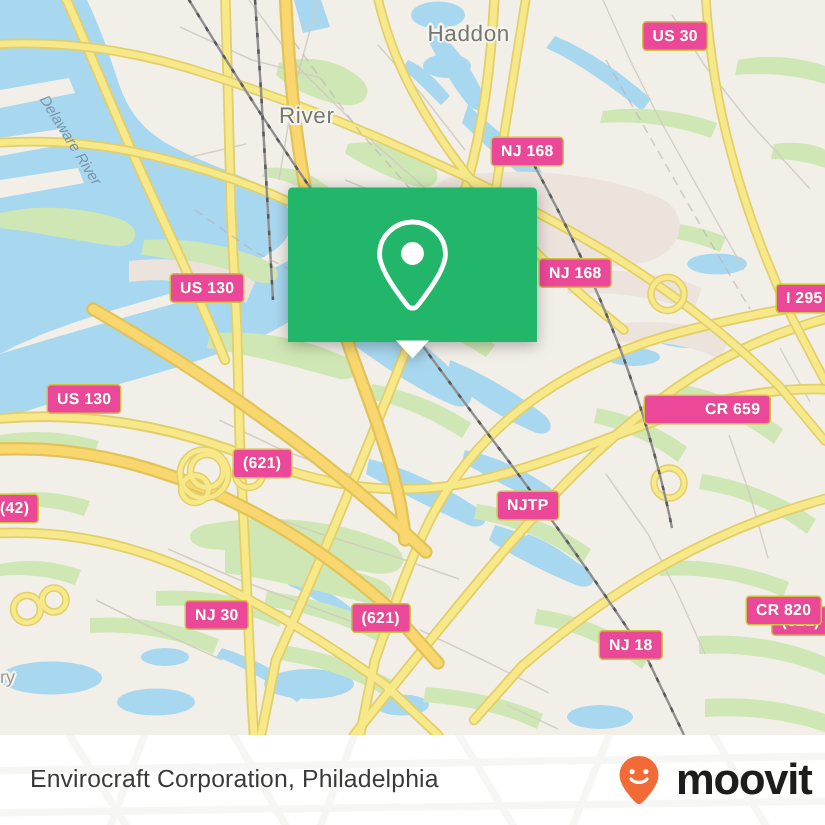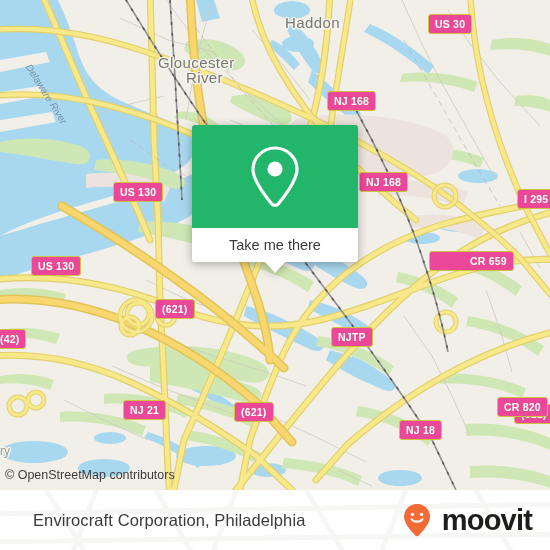--- a/index.html
+++ b/index.html
@@ -97,24 +97,24 @@
   
   #bottom-bar {
     position:absolute; left:0; top:490px;
     width:550px; height:60px;
     background:#ffffff;
     overflow:hidden;
   }
   #bar-watermark { position:absolute; left:0; top:0; width:550px; height:60px; opacity:.5; }
   #bar-title {
     position:absolute; left:20px; top:50%; transform:translateY(-50%);
-    font-size:16.5px; color:#3a3a3a; letter-spacing:.1px; white-space:nowrap;margin-left:13px;
+    font-size:16.5px; color:#3a3a3a; letter-spacing:.1px; white-space:nowrap;
   }
   #brand-logo {
-    position:absolute; right:18px; top:50%; transform:translateY(-50%);
+    position:absolute; right:9px; top:50%; transform:translateY(-50%);
     display:flex; align-items:center; gap:11px;
   }
   #brand-wordmark {
     font-size:29px; font-weight:bold; color:#1d1d1b;
     letter-spacing:-.8px; line-height:1;
   }
 </style>
 </head>
 <body>
 
@@ -354,57 +354,54 @@
 
       <g stroke="#b9aeb9" stroke-width="1" stroke-dasharray="6 4" fill="none" opacity=".6">
         <path d="M196,28 L240,88 L286,140 L330,190"></path>
         <path d="M404,40 L436,96 L468,152 L500,206"></path>
         <path d="M130,140 L170,168 L214,190"></path>
       </g>
     </g>
   </svg>
 
   <div class="map-label place-lg" style="left:285px; top:14px;">Haddon</div>
-  <div class="map-label place-lg" style="left:158px; top:54px;">Gloucester</div>
   <div class="map-label place-lg" style="left:186px; top:69px;">River</div>
 
   <div class="river-label" style="left:33px; top:62px; transform:rotate(58deg);">Delaware River</div>
 
   <div class="map-label" style="left:0px; top:444px; font-size:12px; color:#9b9b95;">ry</div>
 
   <div class="shield" style="left:428px; top:14px;">US 30</div>
   <div class="shield" style="left:327px; top:91px;">NJ 168</div>
   <div class="shield" style="left:113px; top:182px;">US 130</div>
   <div class="shield" style="left:359px; top:172px;">NJ 168</div>
   <div class="shield" style="left:517px; top:189px;">I 295</div>
   <div class="shield" style="left:31px; top:256px;">US 130</div>
-  <div class="shield" style="left:429px; top:251px;padding-left:40px;">CR 659</div>
+  <div class="shield" style="left:429px; top:263px;padding-left:40px;">CR 659</div>
   <div class="shield" style="left:155px; top:299px;">(621)</div>
   <div class="shield" style="left:331px; top:327px;">NJTP</div>
   <div class="shield" style="left:-7px; top:329px;">(42)</div>
-  <div class="shield" style="left:123px; top:400px;">NJ 21</div>
+  <div class="shield" style="left:123px; top:400px;">NJ 30</div>
   <div class="shield" style="left:234px; top:402px;">(621)</div>
   <div class="shield" style="left:514px; top:404px;">(621)</div>
   <div class="shield" style="left:399px; top:420px;">NJ 18</div>
   <div class="shield" style="left:497px; top:397px;">CR 820</div>
 
   <div id="callout">
     <div id="callout-image">
       <svg width="56" height="66" viewBox="0 0 56 66">
         <path d="M28 4 C15.8 4 6 13.6 6 25.4 C6 36 17.4 50.8 24.6 59.8
                  C26.4 62 29.6 62 31.4 59.8 C38.6 50.8 50 36 50 25.4
                  C50 13.6 40.2 4 28 4 Z" fill="none" stroke="#ffffff" stroke-width="3.2"></path>
         <circle cx="28" cy="25" r="7.6" fill="#ffffff"></circle>
       </svg>
     </div>
-    <div id="callout-label">Take me there</div>
     <div id="callout-pointer"></div>
   </div>
 
-  <div id="attribution">© OpenStreetMap contributors</div>
 </div>
 
 <div id="bottom-bar">
   <svg id="bar-watermark" viewBox="0 0 550 60" preserveAspectRatio="none">
     <g stroke="#eeeeec" stroke-width="5" fill="none">
       <path d="M40,-10 L90,70"></path>
       <path d="M100,-10 L70,70"></path>
       <path d="M150,-10 L196,70"></path>
       <path d="M240,-10 L210,70"></path>
       <path d="M300,-10 L348,70"></path>

